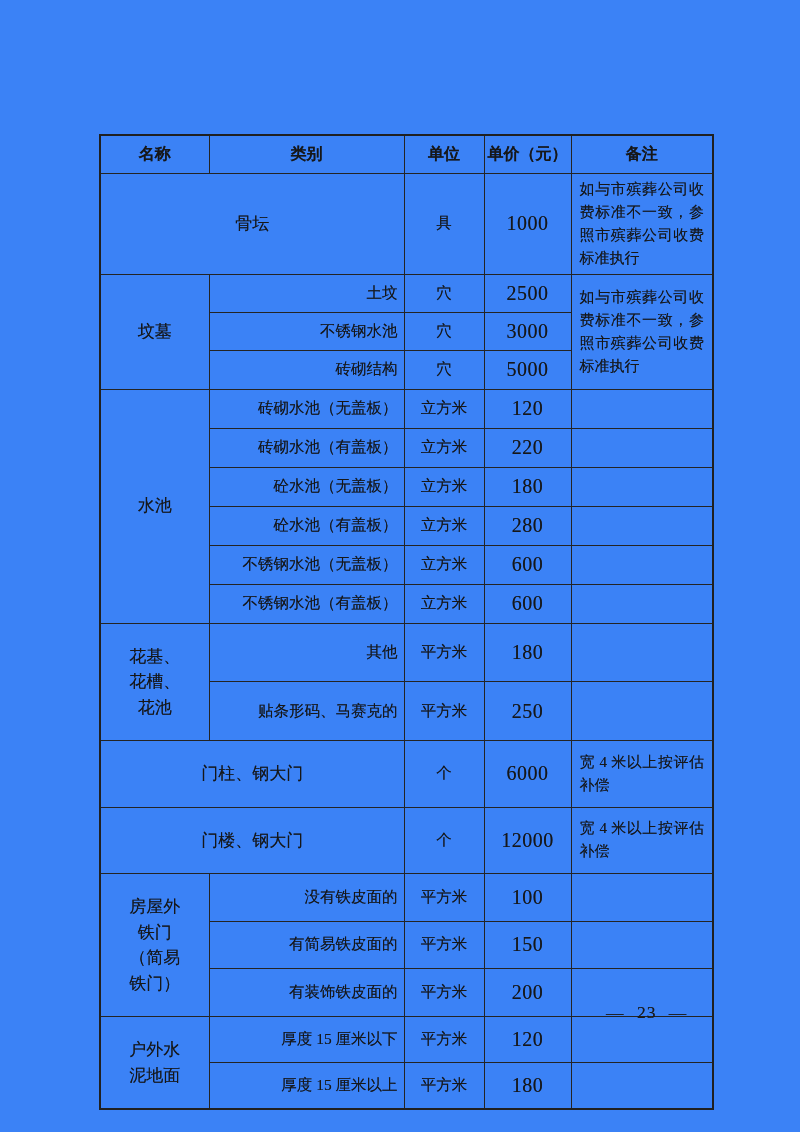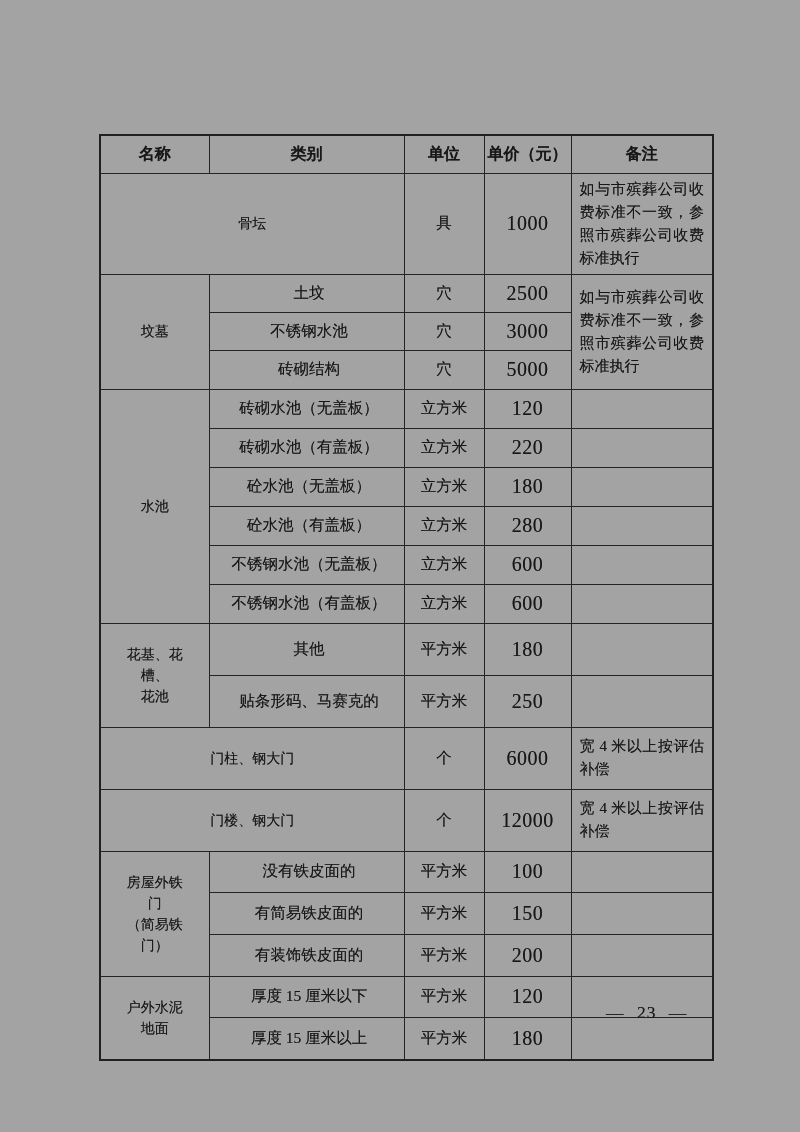--- a/index.html
+++ b/index.html
@@ -1,37 +1,37 @@
 <!DOCTYPE html>
 <html><head>
 <meta charset="utf-8">
 <style>
   html,body{margin:0;padding:0;}
   body{
     width:800px;height:1132px;position:relative;background:#ffffff;
     font-family:"Liberation Serif","DejaVu Serif",serif;color:#171717;
     overflow:hidden;
   }
-  .sheet{position:absolute;inset:0;background:#a3a3a3;}
+  .sheet{position:absolute;inset:0;background:#3b82f6;}
   table.comp{
     position:absolute;left:99px;top:134px;width:613px;
     border-collapse:collapse;table-layout:fixed;
     border:2px solid #202020;
   }
   .comp th,.comp td{
     border:1.5px solid #242424;
     vertical-align:middle;
     text-shadow:0 0 .5px rgba(0,0,0,.5);
     overflow:hidden;
   }
   .comp th{
     font-size:16px;font-weight:bold;text-align:center;padding:2px;
   }
-  td.cn{text-align:center;font-size:14px;white-space:pre-line;line-height:1.5;padding:20px;margin-left:43px;}
-  td.cc{text-align:center;font-size:15.5px;padding:2px 6px 2px 11px;}
+  td.cn{text-align:center;font-size:17px;white-space:pre-line;line-height:1.5;padding:20px;margin-left:43px;}
+  td.cc{text-align:right;font-size:15.5px;padding:2px 6px 2px 11px;}
   td.cu{text-align:center;font-size:15.5px;padding:2px;}
   td.cp{text-align:center;font-size:20px;padding:2px;letter-spacing:.5px;}
   td.cb{
     text-align:justify;text-align-last:left;font-size:15px;line-height:23px;
     padding:4px 8px 4px 8px;vertical-align:middle;
   }
   tr.h38{height:38px;} tr.h39{height:39px;} tr.h50{height:50px;} tr.h95{height:95px;}
   .pageno{
     position:absolute;top:1002px;left:606px;font-size:17.5px;
     letter-spacing:1px;word-spacing:7px;color:#1b1b1b;

